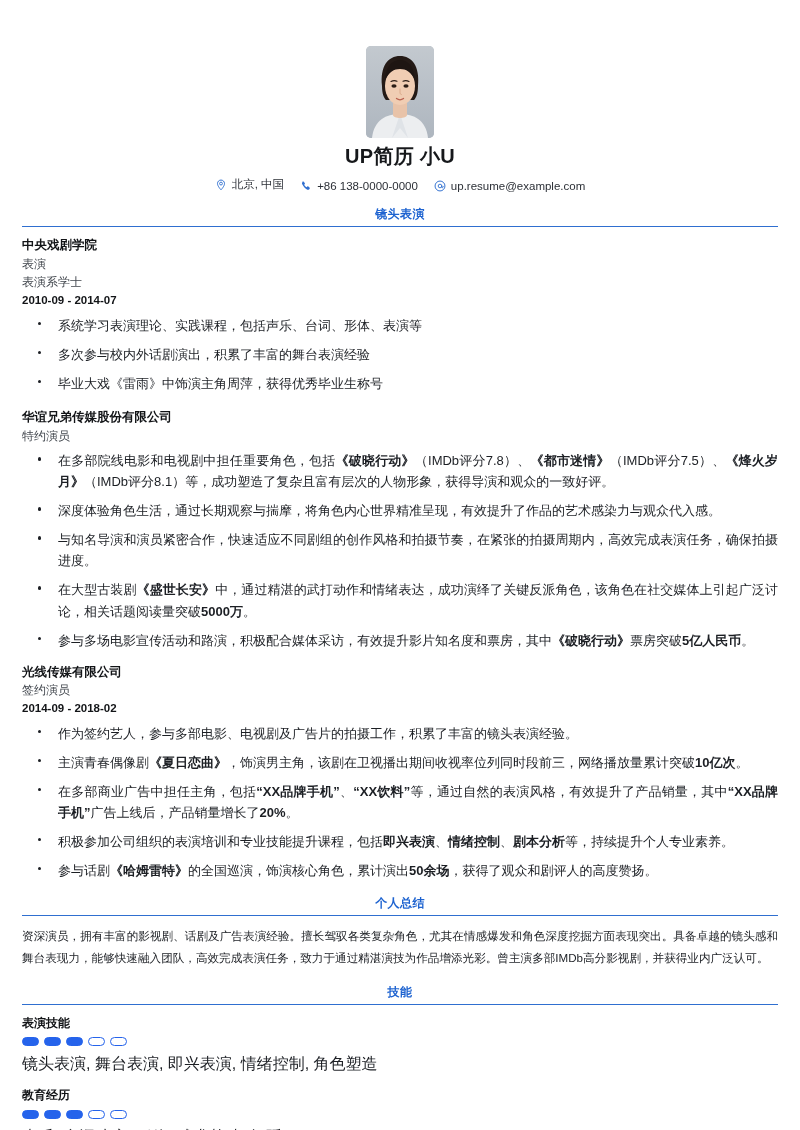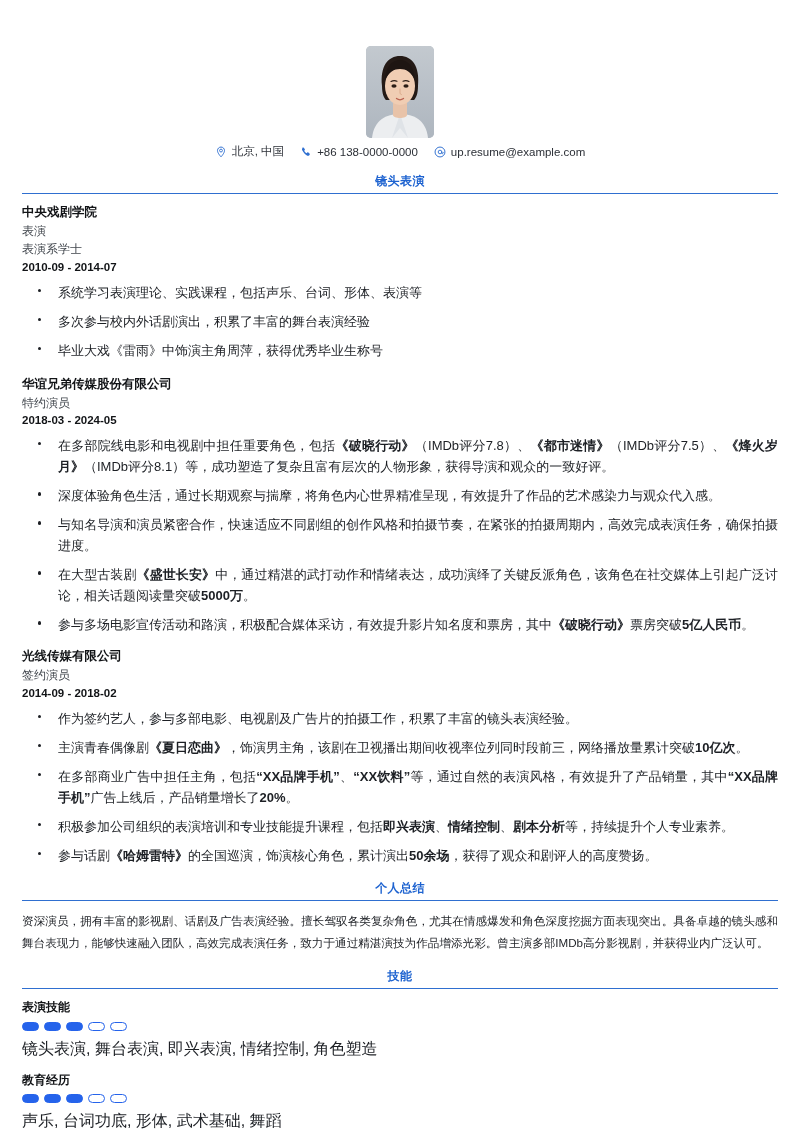--- a/index.html
+++ b/index.html
@@ -45,21 +45,21 @@
     font-size: 20px;
     font-weight: 600;
     letter-spacing: 0.3px;
     color: #16181b;
     margin: 4px 0 9px 0;
     line-height: 1.2;
   }
   .contact-row {
     display: flex;
     justify-content: center;
-    align-items: center;
+    align-items: flex-end;
     gap: 16px;
     font-size: 11.5px;
     color: #2b2f36;
   }
   .contact-item {
     display: inline-flex;
     align-items: center;
     gap: 5px;
     white-space: nowrap;
   }
@@ -203,20 +203,21 @@
 
           <path d="M25 35.5 q3 -1.6 6 -0.3" stroke="#2a1d16" stroke-width="1.1" fill="none" stroke-linecap="round"></path>
           <path d="M37 35.2 q3 -1.3 6 0.3" stroke="#2a1d16" stroke-width="1.1" fill="none" stroke-linecap="round"></path>
 
           <path d="M34 43 v4 q0 1.3 1.4 1.6" stroke="#d9a98a" stroke-width="0.9" fill="none" stroke-linecap="round"></path>
           <path d="M30.5 52.5 q3.5 2.6 7 0" stroke="#b9614f" stroke-width="1.3" fill="none" stroke-linecap="round"></path>
         </svg>
       </div>
     </div>
 
+    <div class="name">UP简历 小U</div>
 
     <div class="contact-row">
 
       <span class="contact-item">
         <span class="ic">
           <svg viewBox="0 0 16 16" fill="none" aria-hidden="true">
             <path d="M8 1.4c-2.6 0-4.7 2.1-4.7 4.7 0 3.4 4.7 8.4 4.7 8.4s4.7-5 4.7-8.4c0-2.6-2.1-4.7-4.7-4.7z" stroke="currentColor" stroke-width="1.3" fill="none"></path>
             <circle cx="8" cy="6.1" r="1.9" stroke="currentColor" stroke-width="1.2" fill="none"></circle>
           </svg>
         </span>
@@ -260,21 +261,20 @@
         <li>毕业大戏《雷雨》中饰演主角周萍，获得优秀毕业生称号</li>
       </ul>
     </div>
   </div>
 
   <div class="section">
 
     <div class="entry-block">
       <div class="entry-org">华谊兄弟传媒股份有限公司</div>
       <div class="entry-role">特约演员</div>
-      <div class="entry-date">2018-03 - 2024-05</div>
       <ul class="bullets">
         <li>在多部院线电影和电视剧中担任重要角色，包括<b>《破晓行动》</b>（IMDb评分7.8）、<b>《都市迷情》</b>（IMDb评分7.5）、<b>《烽火岁月》</b>（IMDb评分8.1）等，成功塑造了复杂且富有层次的人物形象，获得导演和观众的一致好评。</li>
         <li>深度体验角色生活，通过长期观察与揣摩，将角色内心世界精准呈现，有效提升了作品的艺术感染力与观众代入感。</li>
         <li>与知名导演和演员紧密合作，快速适应不同剧组的创作风格和拍摄节奏，在紧张的拍摄周期内，高效完成表演任务，确保拍摄进度。</li>
         <li>在大型古装剧<b>《盛世长安》</b>中，通过精湛的武打动作和情绪表达，成功演绎了关键反派角色，该角色在社交媒体上引起广泛讨论，相关话题阅读量突破<b>5000万</b>。</li>
         <li>参与多场电影宣传活动和路演，积极配合媒体采访，有效提升影片知名度和票房，其中<b>《破晓行动》</b>票房突破<b>5亿人民币</b>。</li>
       </ul>
     </div>
 
     <div class="entry-block">

